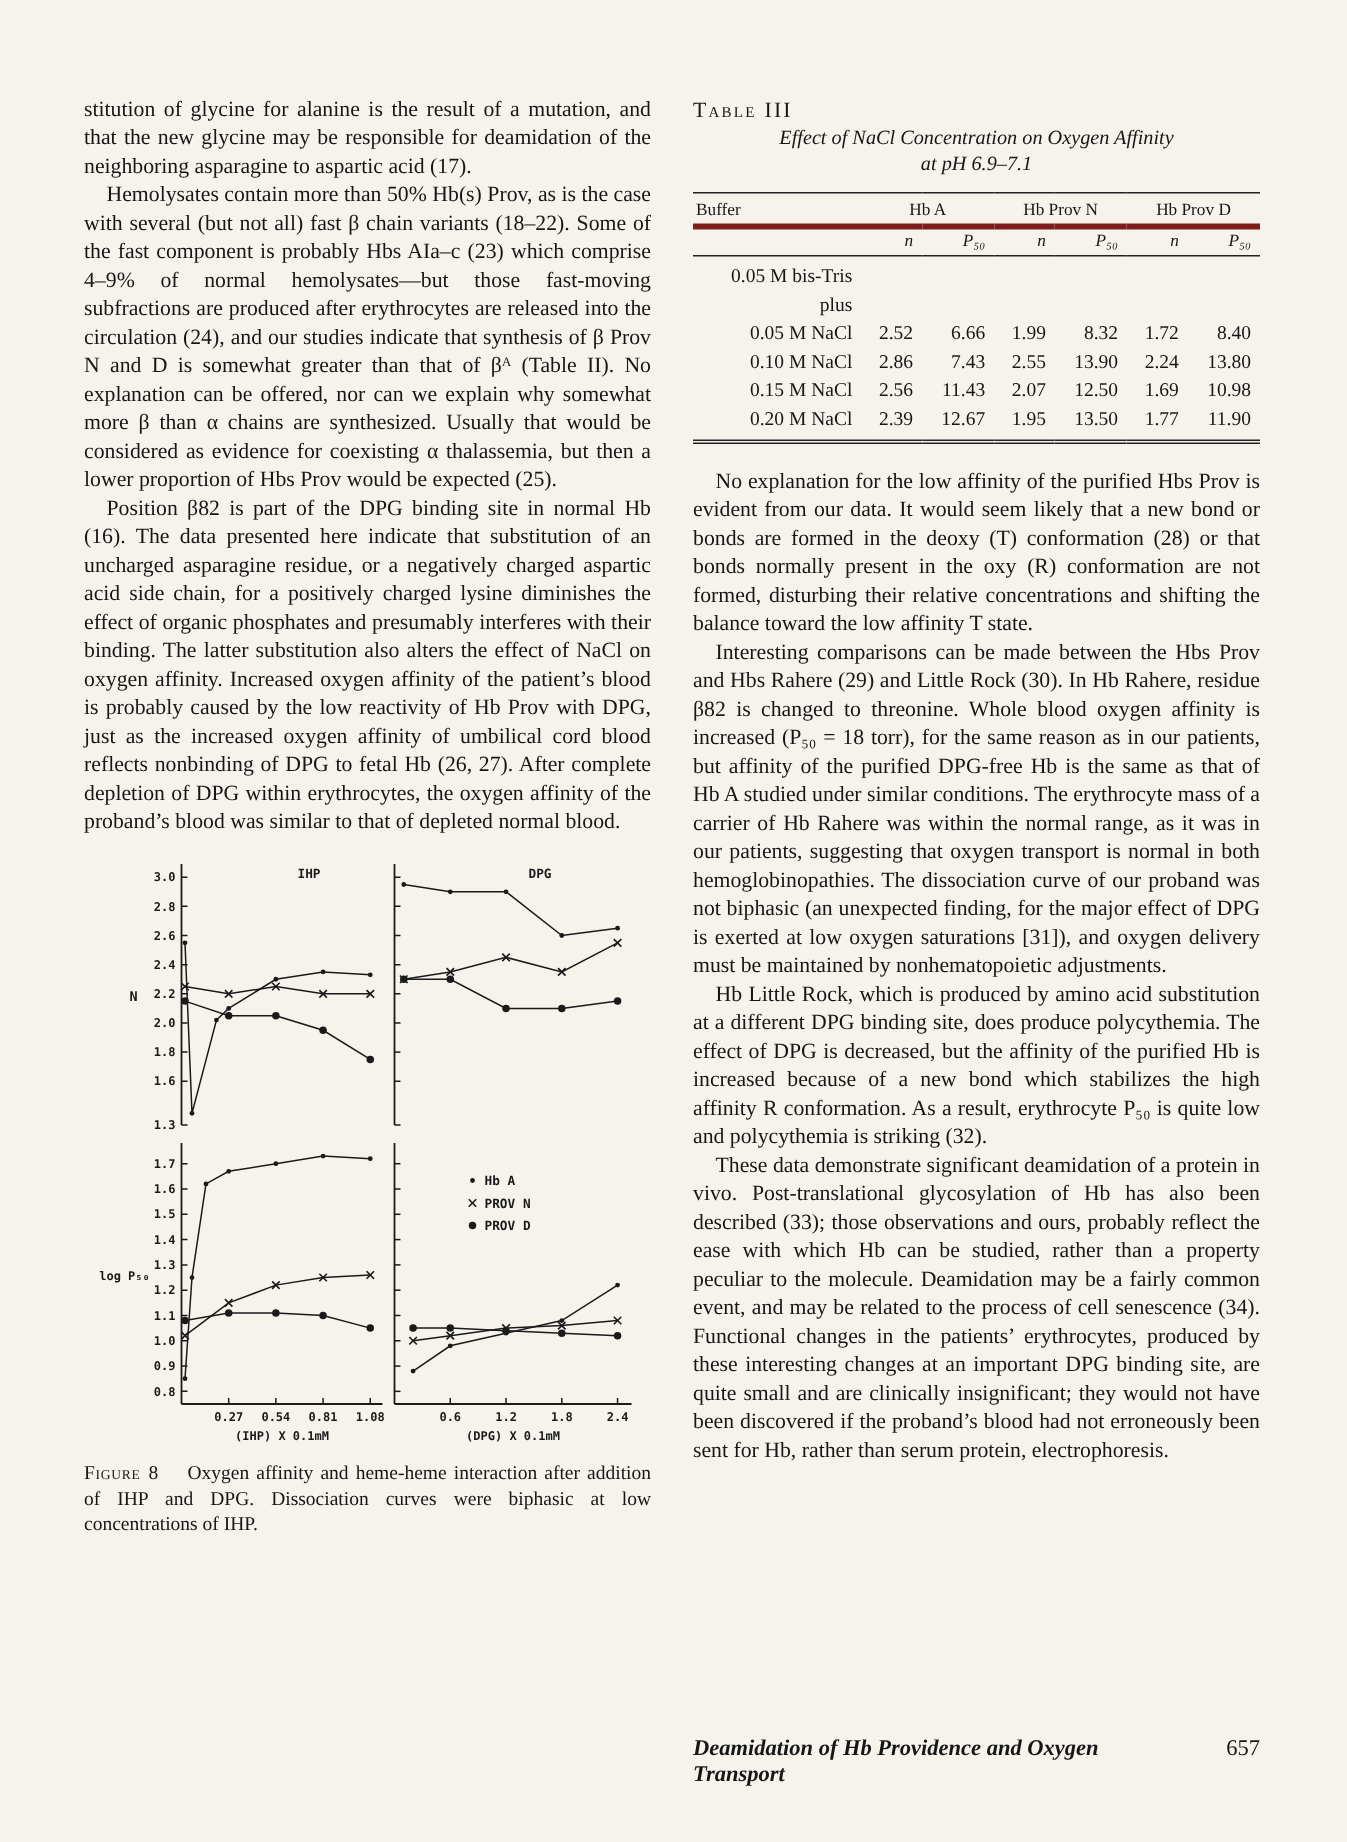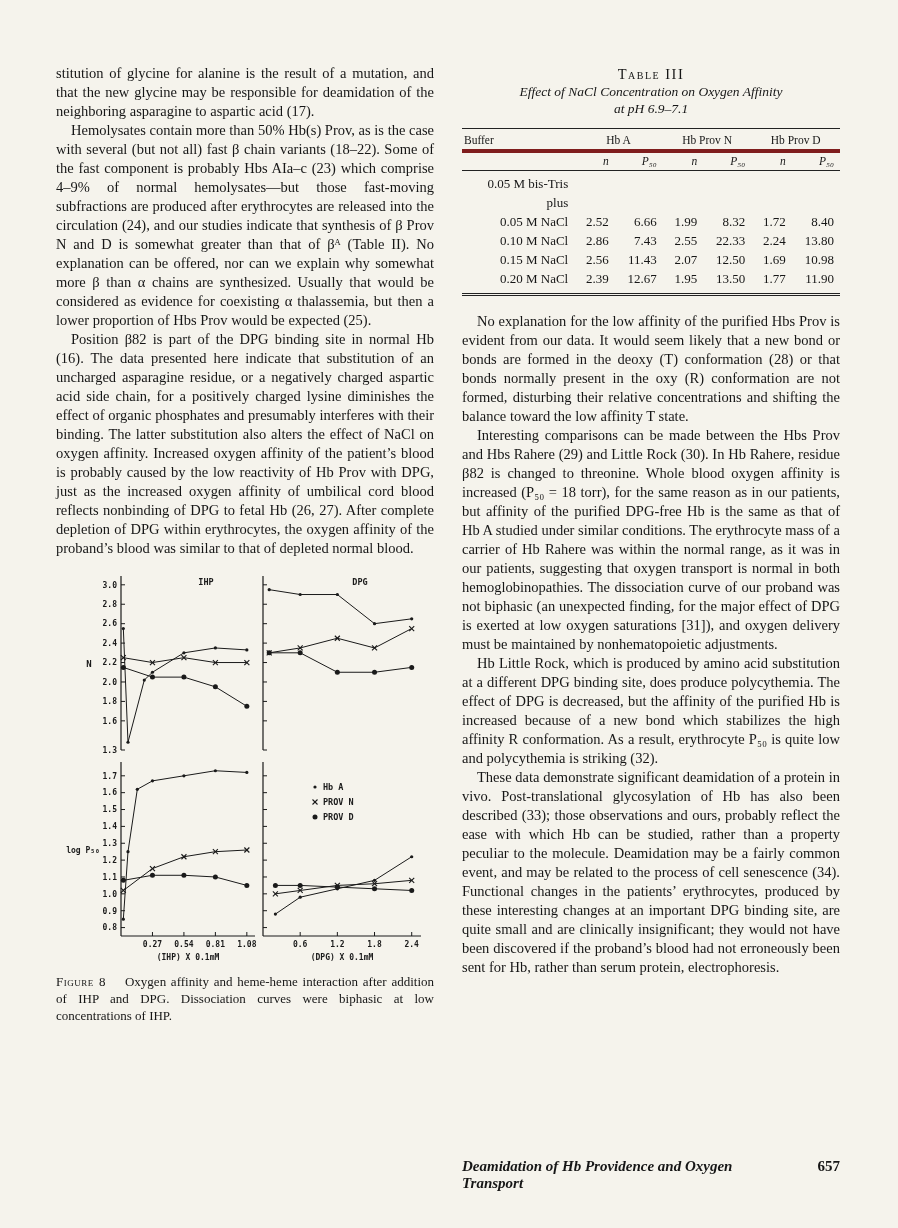--- a/index.html
+++ b/index.html
@@ -11,21 +11,21 @@
   .page{width:898px;height:1228px;padding:64px 56px 36px;box-sizing:border-box;display:flex;gap:28px}
   .col{width:378px;display:flex;flex-direction:column}
   p.body{
     font-size:14.5px;line-height:19px;text-align:justify;text-indent:15px;margin:0;
     hyphens:auto;-webkit-hyphens:auto;
   }
   p.flush{text-indent:0}
 
   
   .tablock{margin:2px 0 16px}
-  .tatitle{text-align:center;font-variant:small-caps;letter-spacing:1.5px;font-size:14.5px}
+  .tatitle{font-variant:small-caps;letter-spacing:1.5px;font-size:14.5px}
   .tasub{text-align:center;font-style:italic;font-size:13.5px;line-height:17px}
   table.t3{width:100%;border-collapse:collapse;margin-top:11px;font-size:12.8px;border-bottom:3px double #222}
   table.t3 th{font-weight:normal}
   table.t3 thead tr.grp th{
     border-top:1.3px solid #222;border-bottom:4px solid #7f1d1d;
     padding:5px 2px 3px;font-size:11.5px;text-align:center;
   }
   table.t3 thead tr.grp th.lblh{text-align:left;padding-left:2px}
   table.t3 thead tr.sub th{
     font-style:italic;font-size:11.5px;text-align:right;
@@ -41,21 +41,21 @@
 
   
   figure.fig{margin:6px 0 0;padding:0}
   .figplot{display:flex;justify-content:center}
   .figcap{font-size:13px;line-height:16.8px;text-align:justify;margin-top:4px}
   .figlabel{font-variant:small-caps;letter-spacing:.5px;margin-right:19px}
 
   
   .footer{margin-top:auto;display:flex;justify-content:flex-end;align-items:baseline;gap:56px;font-size:15px;padding-top:16px}
   .ftitle{font-style:italic;font-weight:bold}
-  .fpage{font-weight:bold}
+  .fpage{font-weight:normal}
 </style>
 </head>
 <body>
 
 <div class="page">
 
   <div class="col left">
     <p class="body flush">stitution of glycine for alanine is the result of a mutation, and that the new glycine may be responsible for deamidation of the neighboring asparagine to aspartic acid (17).</p>
     <p class="body">Hemolysates contain more than 50% Hb(s) Prov, as is the case with several (but not all) fast β chain variants (18–22). Some of the fast component is probably Hbs AIa–c (23) which comprise 4–9% of normal hemolysates—but those fast-moving subfractions are produced after erythrocytes are released into the circulation (24), and our studies indicate that synthesis of β Prov N and D is somewhat greater than that of βᴬ (Table II). No explanation can be offered, nor can we explain why somewhat more β than α chains are synthesized. Usually that would be considered as evidence for coexisting α thalassemia, but then a lower proportion of Hbs Prov would be expected (25).</p>
     <p class="body">Position β82 is part of the DPG binding site in normal Hb (16). The data presented here indicate that substitution of an uncharged asparagine residue, or a negatively charged aspartic acid side chain, for a positively charged lysine diminishes the effect of organic phosphates and presumably interferes with their binding. The latter substitution also alters the effect of NaCl on oxygen affinity. Increased oxygen affinity of the patient’s blood is probably caused by the low reactivity of Hb Prov with DPG, just as the increased oxygen affinity of umbilical cord blood reflects nonbinding of DPG to fetal Hb (26, 27). After complete depletion of DPG within erythrocytes, the oxygen affinity of the proband’s blood was similar to that of depleted normal blood.</p>
@@ -310,21 +310,21 @@
               <td class="num">1.99</td>
               <td class="num">8.32</td>
               <td class="num">1.72</td>
               <td class="num">8.40</td>
             </tr>
             <tr>
               <td class="lbl ind2">0.10 M NaCl</td>
               <td class="num">2.86</td>
               <td class="num">7.43</td>
               <td class="num">2.55</td>
-              <td class="num">22.33</td>
+              <td class="num">13.90</td>
               <td class="num">2.24</td>
               <td class="num">13.80</td>
             </tr>
             <tr>
               <td class="lbl ind2">0.15 M NaCl</td>
               <td class="num">2.56</td>
               <td class="num">11.43</td>
               <td class="num">2.07</td>
               <td class="num">12.50</td>
               <td class="num">1.69</td>

